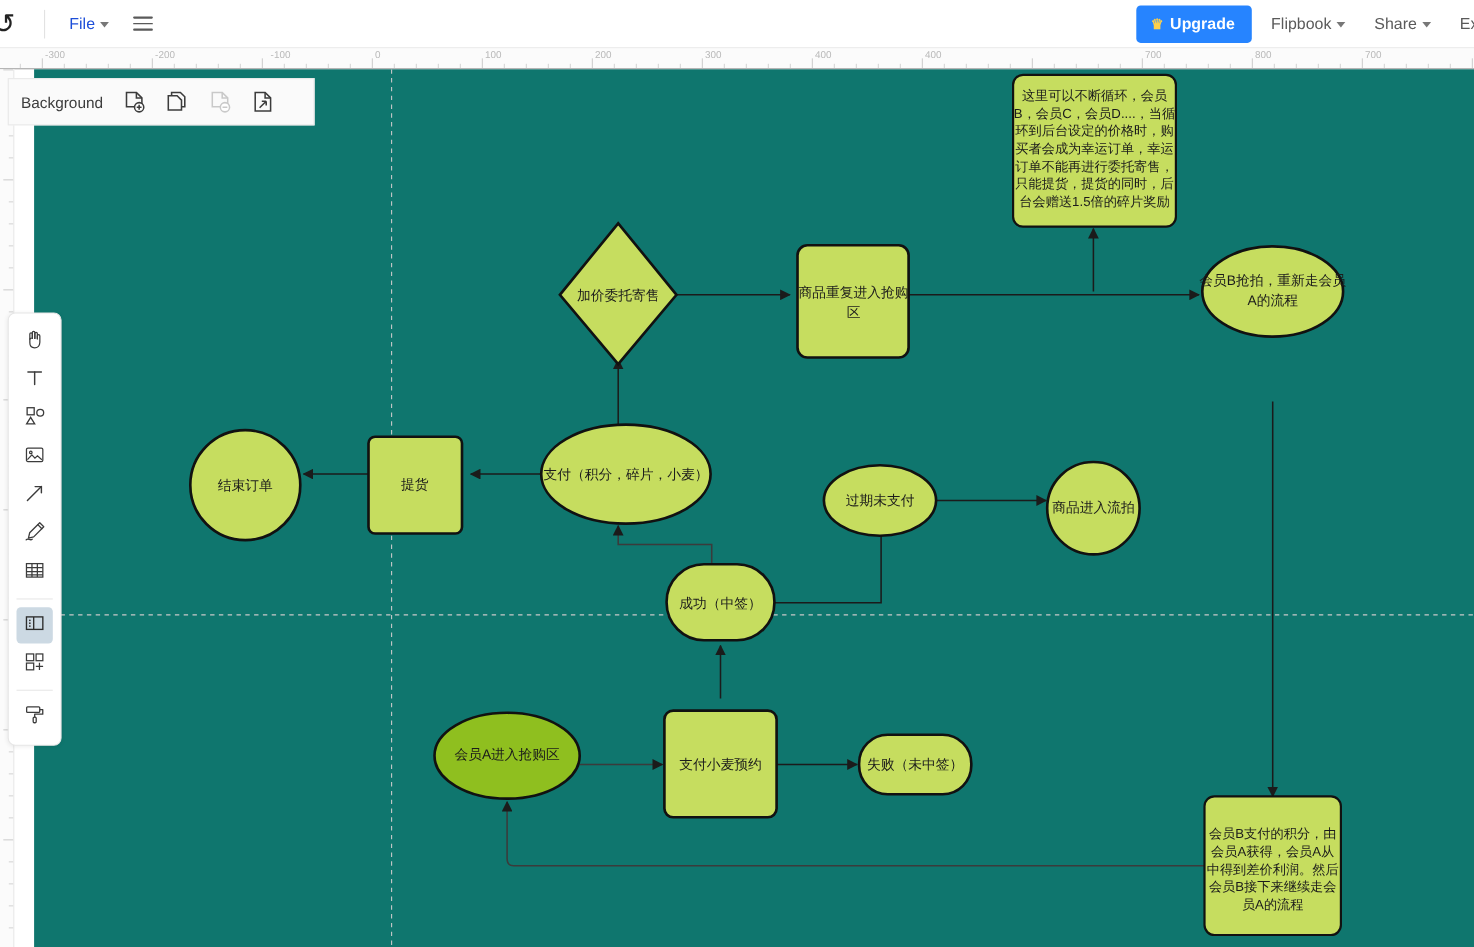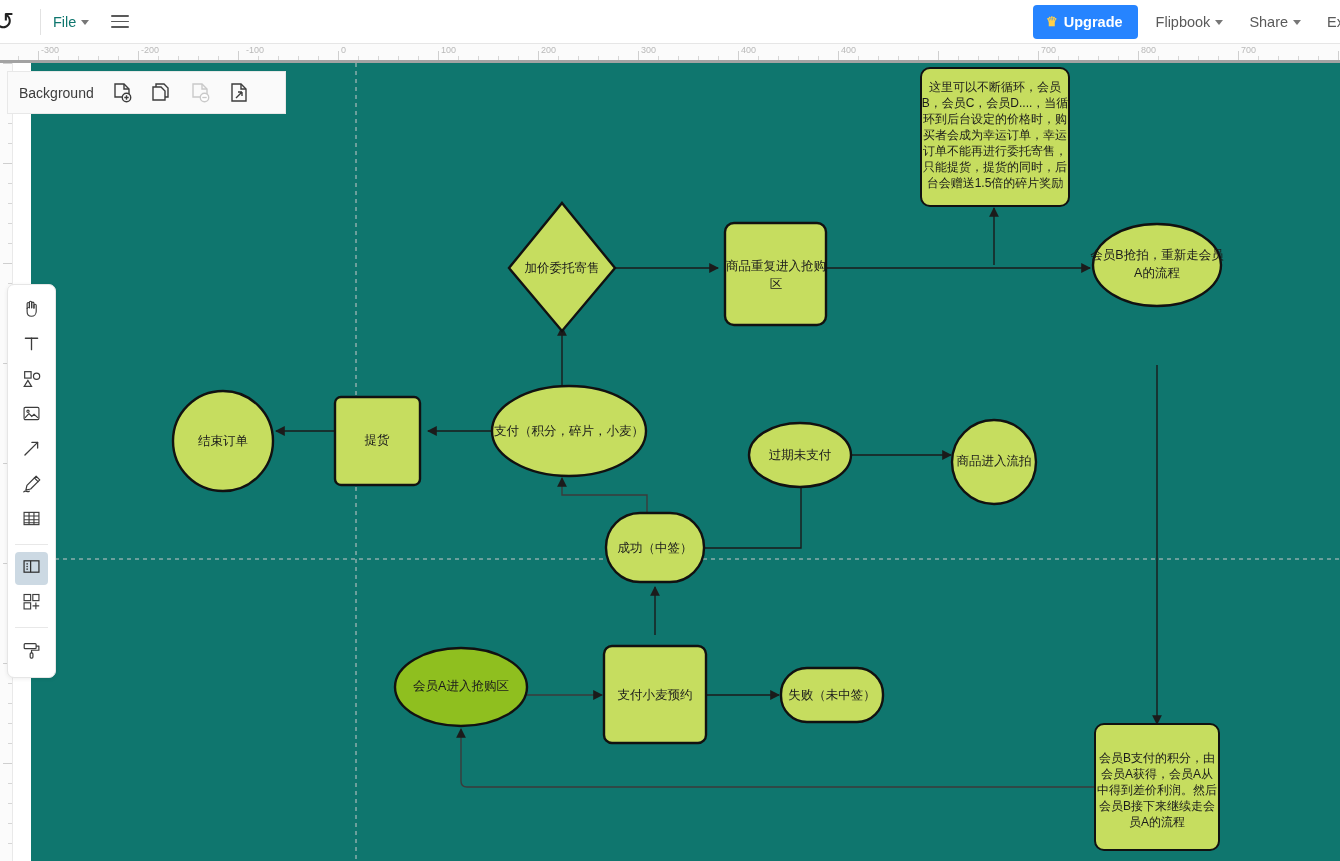--- a/index.html
+++ b/index.html
@@ -26,22 +26,22 @@
     overflow: hidden;
   }
   .logo-glyph {
     font-size: 25px; color: #222; line-height: 1;
     transform: translateX(-9px);
     font-family: "DejaVu Sans", sans-serif;
   }
   .vdiv { width: 1px; height: 26px; background: #e2e2e2; }
   .menu-item {
     display: flex; align-items: center; gap: 5px;
-    font-size: 14.5px; color: #0f766e;
-    padding: 5px 8px; margin-left: 4px;
+    font-size: 14.5px; color: #1d4ed8;
+    padding: 5px 8px; margin-left: 14px;
     border-radius: 3px; cursor: default;
   }
   .caret {
     width: 0; height: 0;
     border-left: 4px solid transparent;
     border-right: 4px solid transparent;
     border-top: 5px solid #777;
     display: inline-block;
     margin-top: 2px;
   }
@@ -64,21 +64,21 @@
     display: flex; align-items: center; gap: 6px;
     cursor: default;
   }
   .crown { font-size: 13px; color: #ffd04a; line-height: 1; }
   .topbar-right .menu-item { margin-left: 10px; color: #5a5a5a; font-size: 14.5px; }
   .topbar-right .menu-item.last { margin-right: -12px; }
 
   
   #ruler-h {
     position: absolute; left: 0; top: 44px; width: 1340px; height: 19px;
-    background: #fbfbfb; border-bottom: 3px solid #a3a3a3;
+    background: #fbfbfb; border-bottom: 1px solid #a3a3a3;
     overflow: hidden;
   }
   #ruler-v {
     position: absolute; left: 0; top: 63px; width: 13px; height: 798px;
     background: #fbfbfb; border-right: 1px solid #e9e9e9;
   }
   .tick { position: absolute; bottom: 0; width: 1px; background: #d6d6d6; }
   .tick.minor { height: 4px; }
   .tick.major { height: 9px; background: #cfcfcf; }
   .rlabel {

